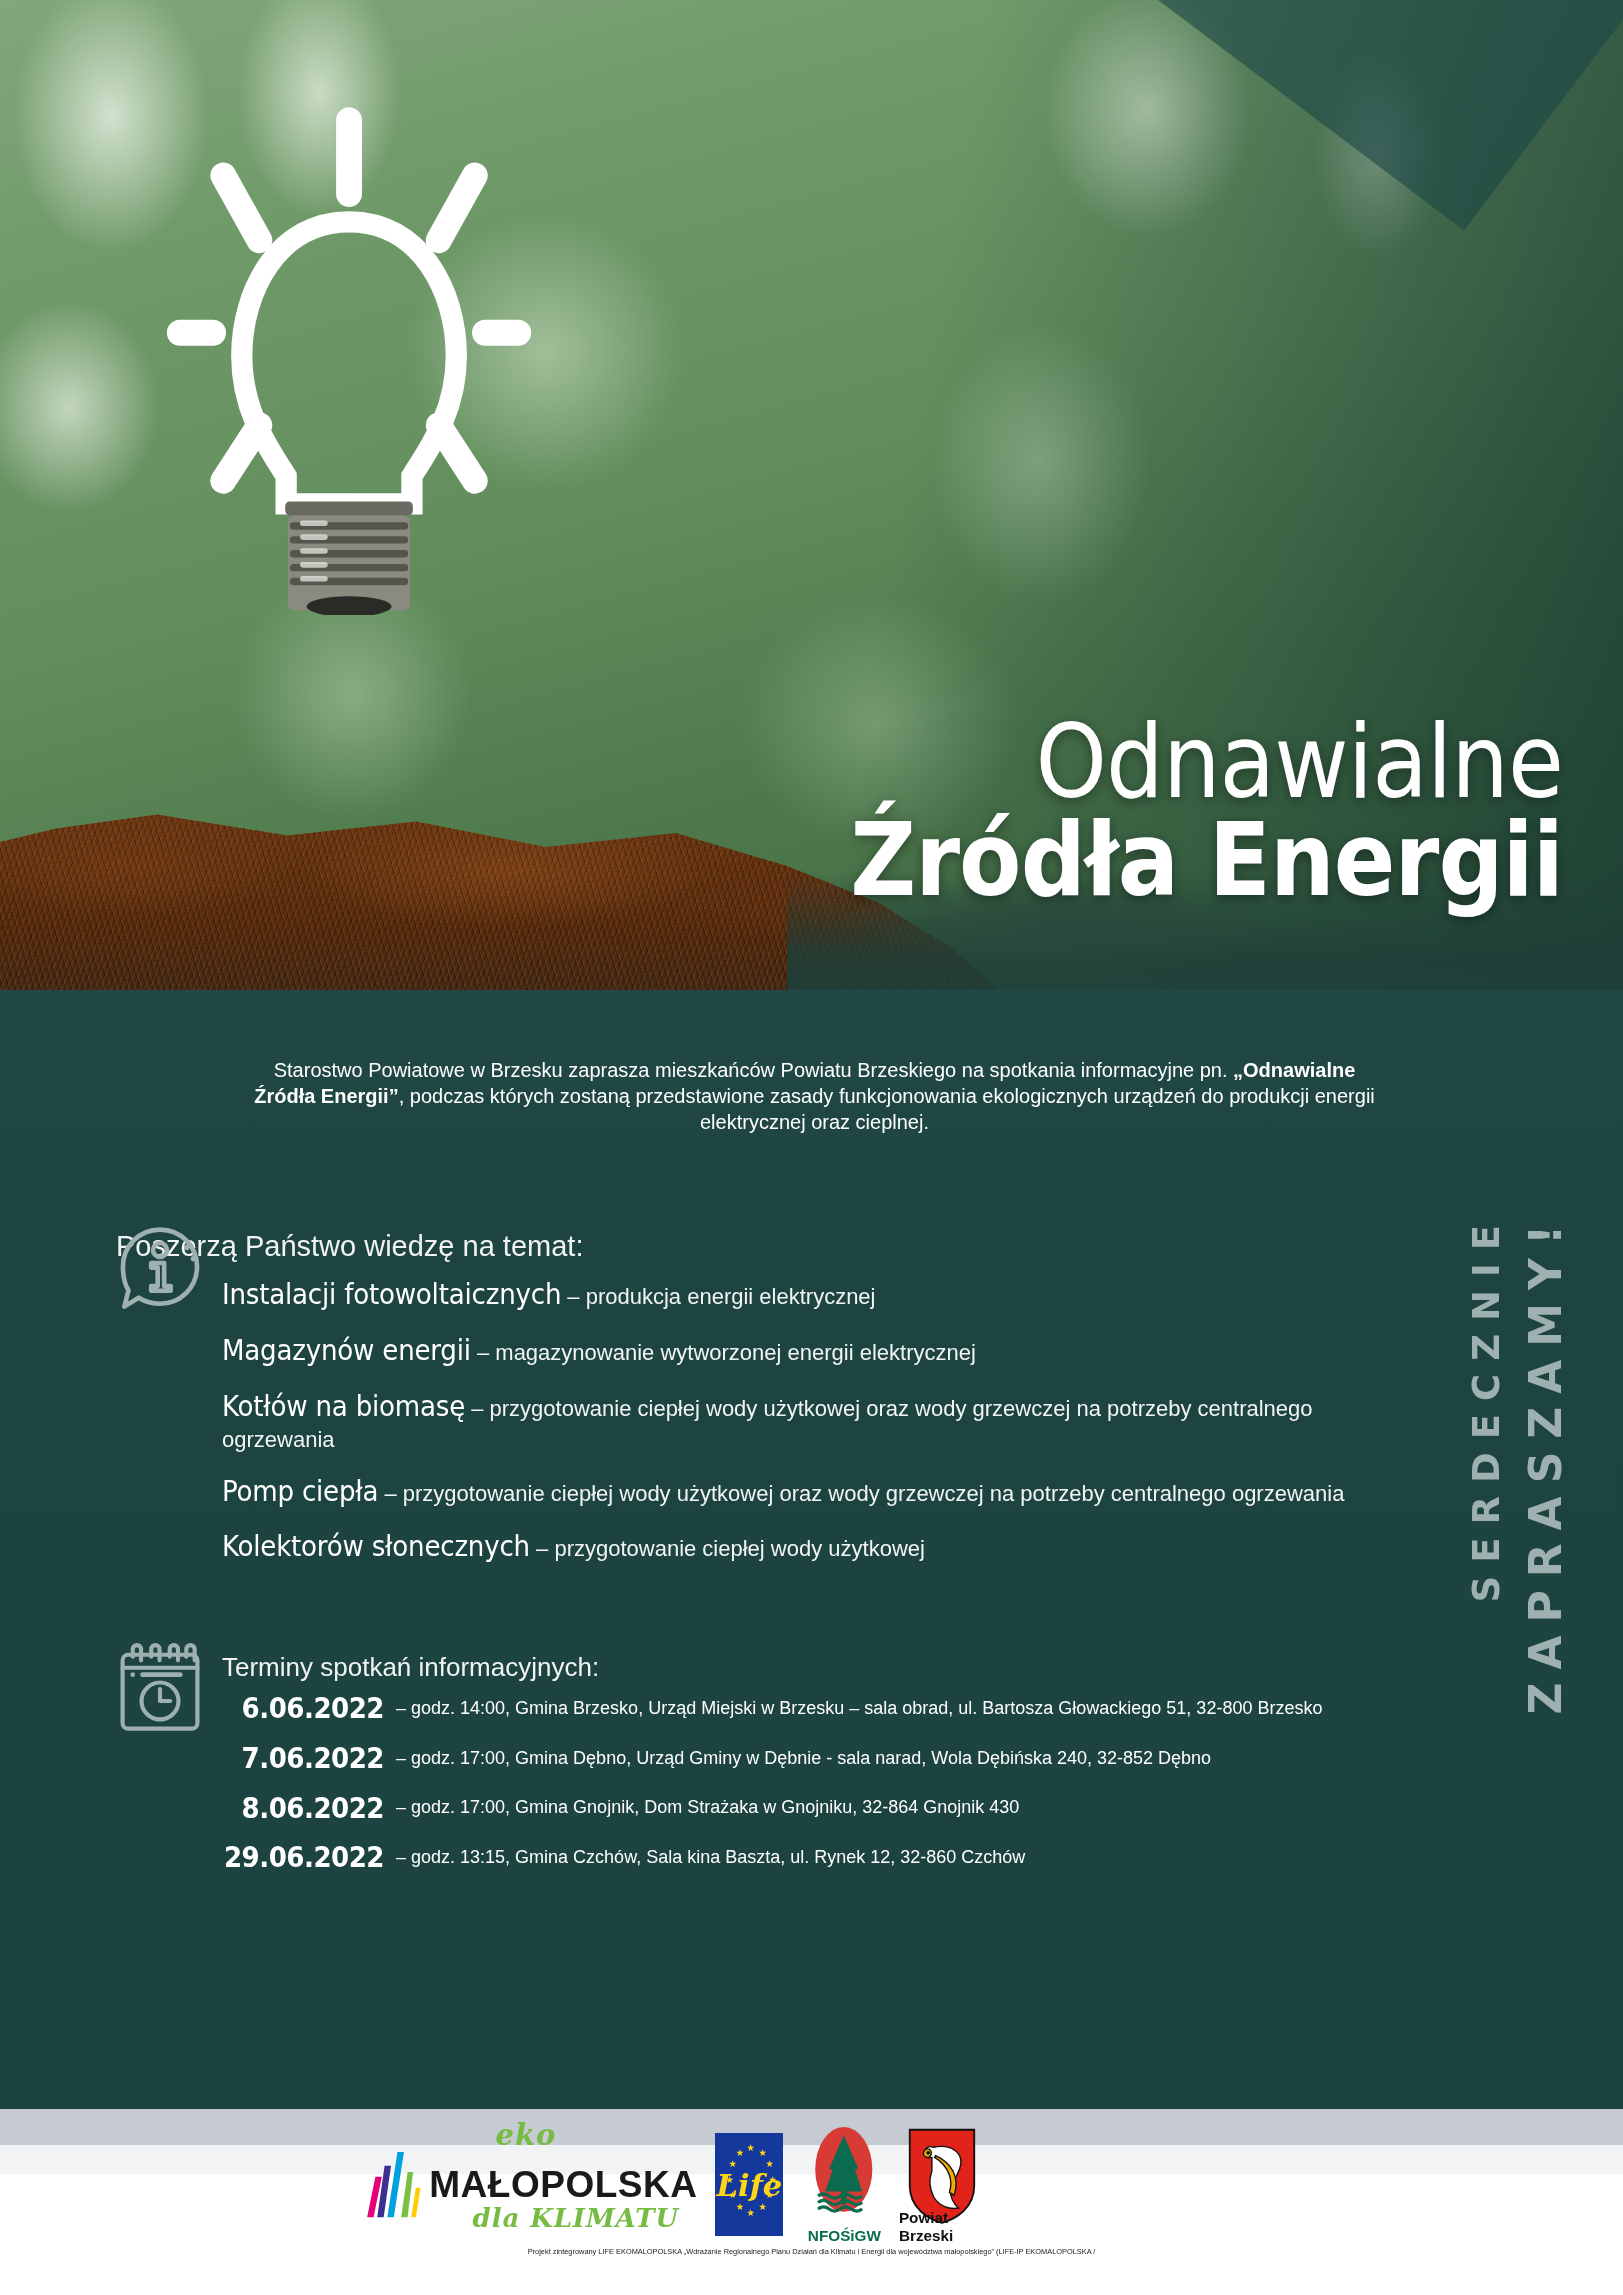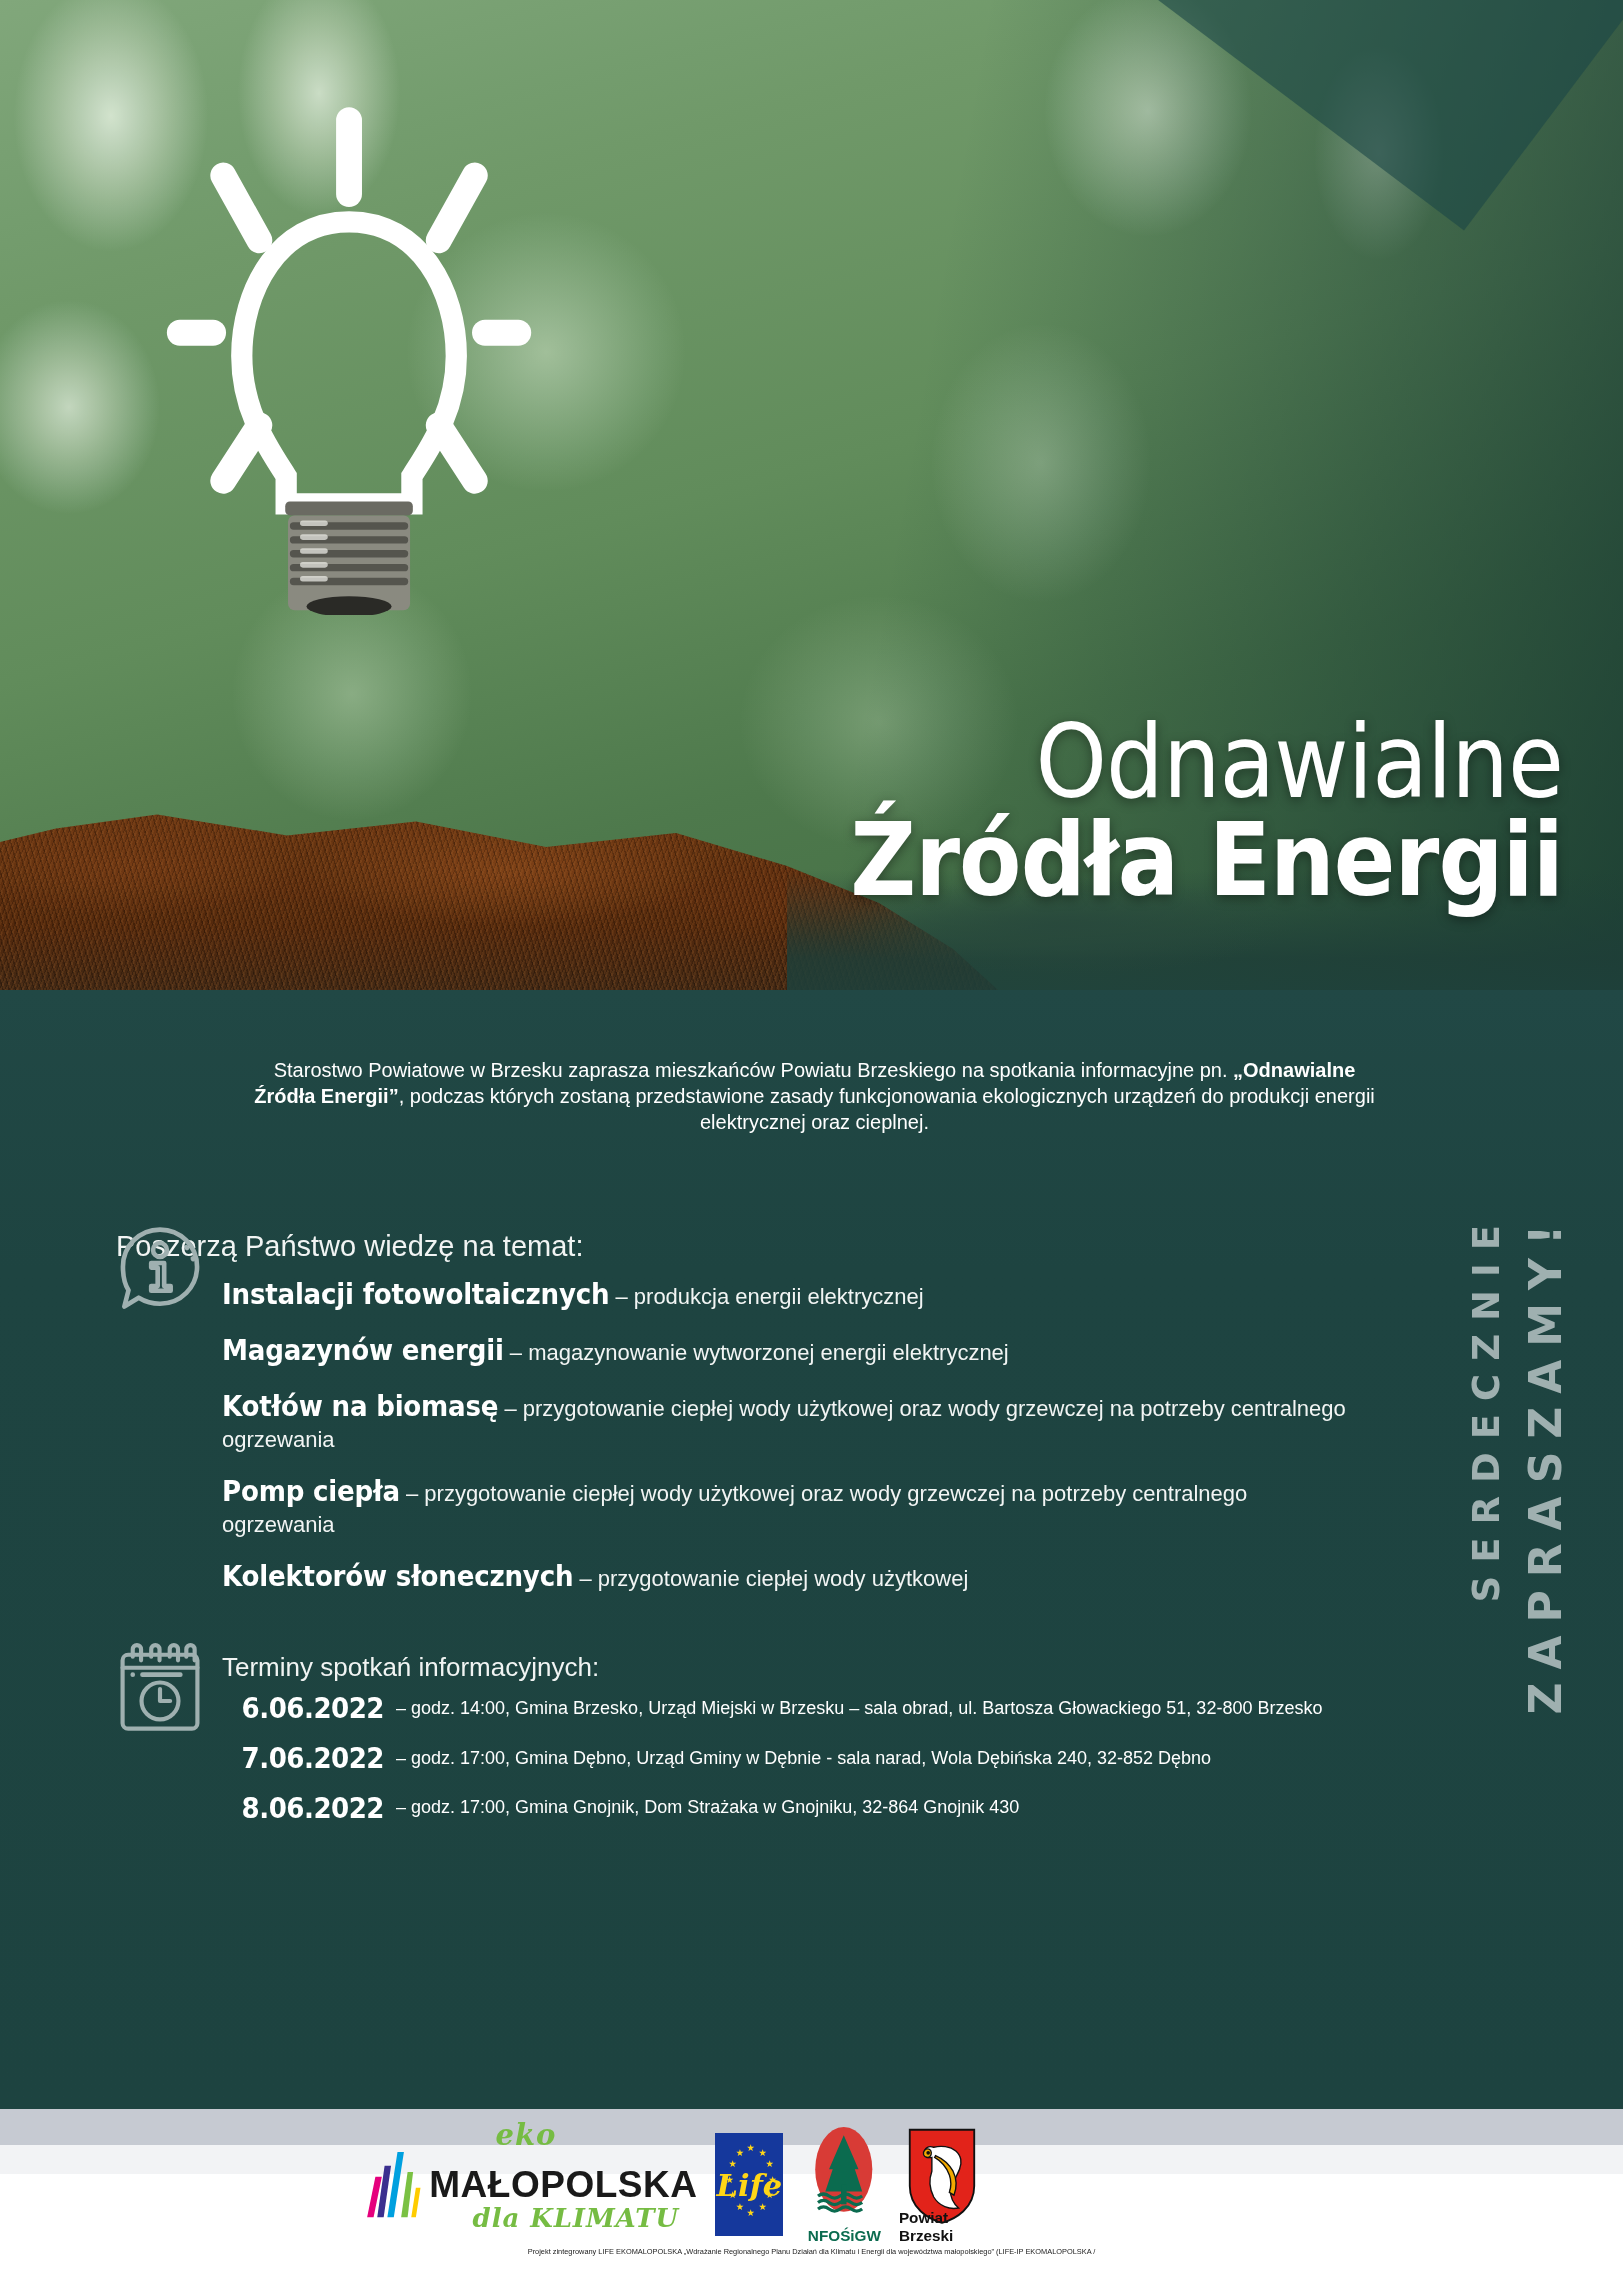--- a/index.html
+++ b/index.html
@@ -112,21 +112,21 @@
   .content { position:absolute; left:116px; top:1222px; width:1240px; color:#fff; }
 
   .icon-row { position:relative; }
   .ic { position:absolute; left:0px; top:0px; width:88px; height:93px; }
 
   .lead { font-size:29px; color:#f1f4f3; padding-top:8.3px; }
 
   .items { margin-left:106px; margin-top:13px; }
   .item { margin-bottom:18.5px; font-size:23px; line-height:1.28; color:#ffffff; }
   .item .hl {
-    font-weight:700; font-size:29px;
+    font-weight:400; font-size:29px;
     font-family:"DejaVu Sans", sans-serif; font-stretch:condensed;
     letter-spacing:-0.2px;
   }
   .item .ds { font-size:22px; color:#f2f5f4; }
 
   
   .dates-block { position:absolute; left:116px; top:1640px; width:1249px; color:#fff; }
   .dates-lead { font-size:26px; color:#f1f4f3; margin-left:106px; padding-top:12px; }
   .dates { margin-left:100px; margin-top:8.3px; }
   .drow { display:flex; margin-bottom:15.7px; align-items:flex-start; }
@@ -327,20 +327,24 @@
         <div class="dtext">– godz. 14:00, Gmina Brzesko, Urząd Miejski w Brzesku – sala obrad, ul. Bartosza Głowackiego 51, 32-800 Brzesko</div>
       </div>
       <div class="drow">
         <div class="dlabel">7.06.2022</div>
         <div class="dtext">– godz. 17:00, Gmina Dębno, Urząd Gminy w Dębnie - sala narad, Wola Dębińska 240, 32-852 Dębno</div>
       </div>
       <div class="drow">
         <div class="dlabel">8.06.2022</div>
         <div class="dtext">– godz. 17:00, Gmina Gnojnik, Dom Strażaka w Gnojniku, 32-864 Gnojnik 430</div>
       </div>
+      <div class="drow">
+        <div class="dlabel">29.06.2022</div>
+        <div class="dtext">– godz. 13:15, Gmina Czchów, Sala kina Baszta, ul. Rynek 12, 32-860 Czchów</div>
+      </div>
     </div>
   </div>
 
   <div class="side">
     <span class="s1">SERDECZNIE</span>
     <span class="s2">ZAPRASZAMY!</span>
   </div>
 
   <div class="footer-grey"></div>
   <div class="footer-grey2"></div>

